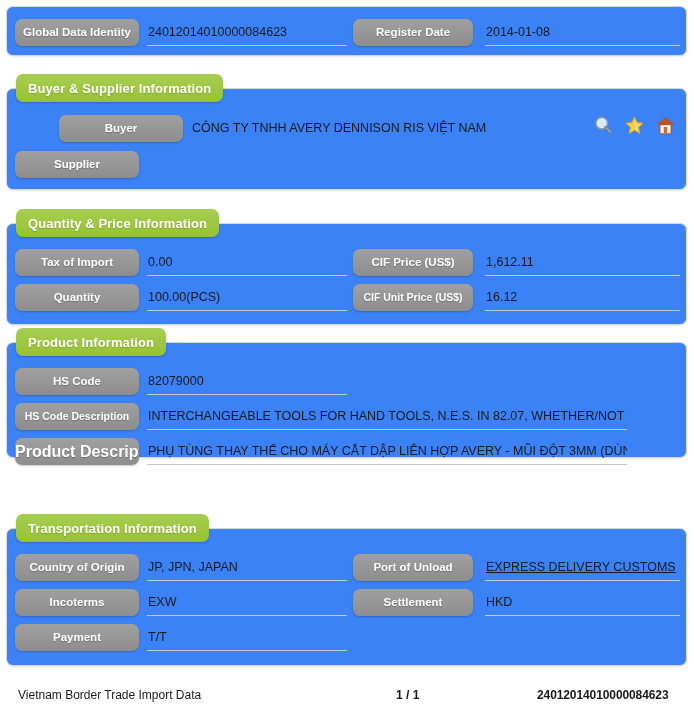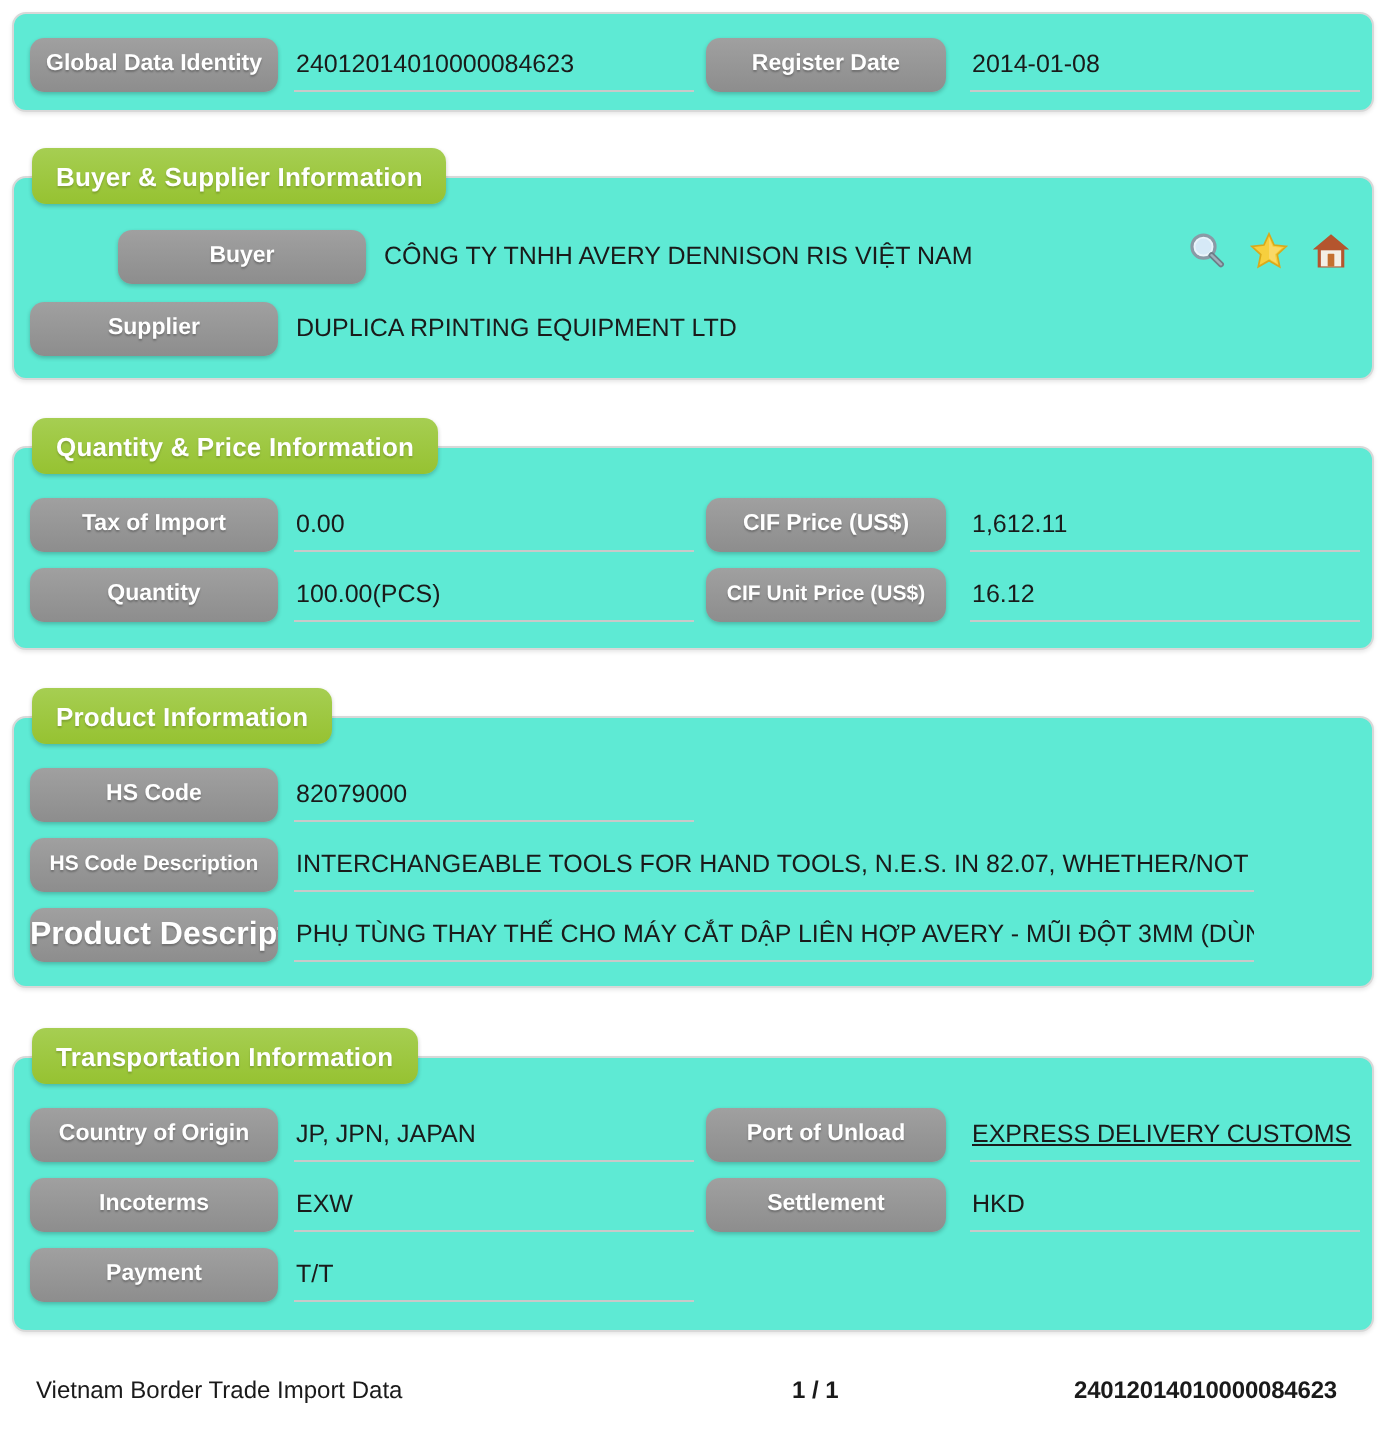--- a/index.html
+++ b/index.html
@@ -16,21 +16,21 @@
     position: relative;
   }
 
   
   .panel {
     position: absolute;
     left: 6px;
     width: 681px;
     border: 1px solid #d8d8d8;
     border-radius: 7px;
-    background: #5eead4;
+    background: #3b82f6;
     box-shadow: 0 1px 2px rgba(0,0,0,0.10);
   }
 
   
   .section-tab {
     position: absolute;
     left: 9px;
     top: -15px;
     height: 28px;
     padding: 0 12px;
@@ -137,21 +137,20 @@
 <div class="panel" style="top:88px; height:102px;">
   <div class="section-tab">Buyer &amp; Supplier Information</div>
 
   <div class="row" style="left:8px; top:26px; width:560px;margin-left:44px;">
     <div class="pill pill-w124">Buyer</div>
     <div class="val" style="left:132px; width:428px; border-bottom:none;">CÔNG TY TNHH AVERY DENNISON RIS VIỆT NAM</div>
   </div>
 
   <div class="row" style="left:8px; top:62px; width:560px;">
     <div class="pill pill-w124">Supplier</div>
-    <div class="val" style="left:132px; width:428px; border-bottom:none;">DUPLICA RPINTING EQUIPMENT LTD</div>
   </div>
 
   <div class="icon-group" style="top:25px; right:10px;">
     <span class="icon-btn">
       <svg width="21" height="21" viewBox="0 0 24 24">
         <circle cx="10" cy="9.5" r="6.6" fill="#eaf4fb" stroke="#8a9aa6" stroke-width="1.8"></circle>
         <circle cx="10" cy="9.5" r="4.6" fill="#cfe6f5" opacity="0.75"></circle>
         <path d="M14.6 14.4 L20 19.6" stroke="#6e7d88" stroke-width="3.4" stroke-linecap="round"></path>
         <path d="M14.6 14.4 L20 19.6" stroke="#9fb0bb" stroke-width="1.4" stroke-linecap="round"></path>
       </svg>
@@ -187,21 +186,21 @@
   <div class="row" style="left:8px; top:60px; width:332px;">
     <div class="pill pill-w124">Quantity</div>
     <div class="val" style="left:132px; width:200px;">100.00(PCS)</div>
   </div>
   <div class="row" style="left:346px; top:60px; width:327px;">
     <div class="pill pill-w120" style="font-size:10.5px;">CIF Unit Price (US$)</div>
     <div class="val" style="left:132px; width:195px;">16.12</div>
   </div>
 </div>
 
-<div class="panel" style="top:358px; height:136px;">
+<div class="panel" style="top:342px; height:116px;">
   <div class="section-tab">Product Information</div>
 
   <div class="row" style="left:8px; top:25px; width:332px;">
     <div class="pill pill-w124">HS Code</div>
     <div class="val" style="left:132px; width:200px;">82079000</div>
   </div>
 
   <div class="row" style="left:8px; top:60px; width:665px;text-decoration:underline;">
     <div class="pill pill-w124" style="font-size:10.5px;">HS Code Description</div>
     <div class="val" style="left:132px; width:480px;">INTERCHANGEABLE TOOLS FOR HAND TOOLS, N.E.S. IN 82.07, WHETHER/NOT P</div>

